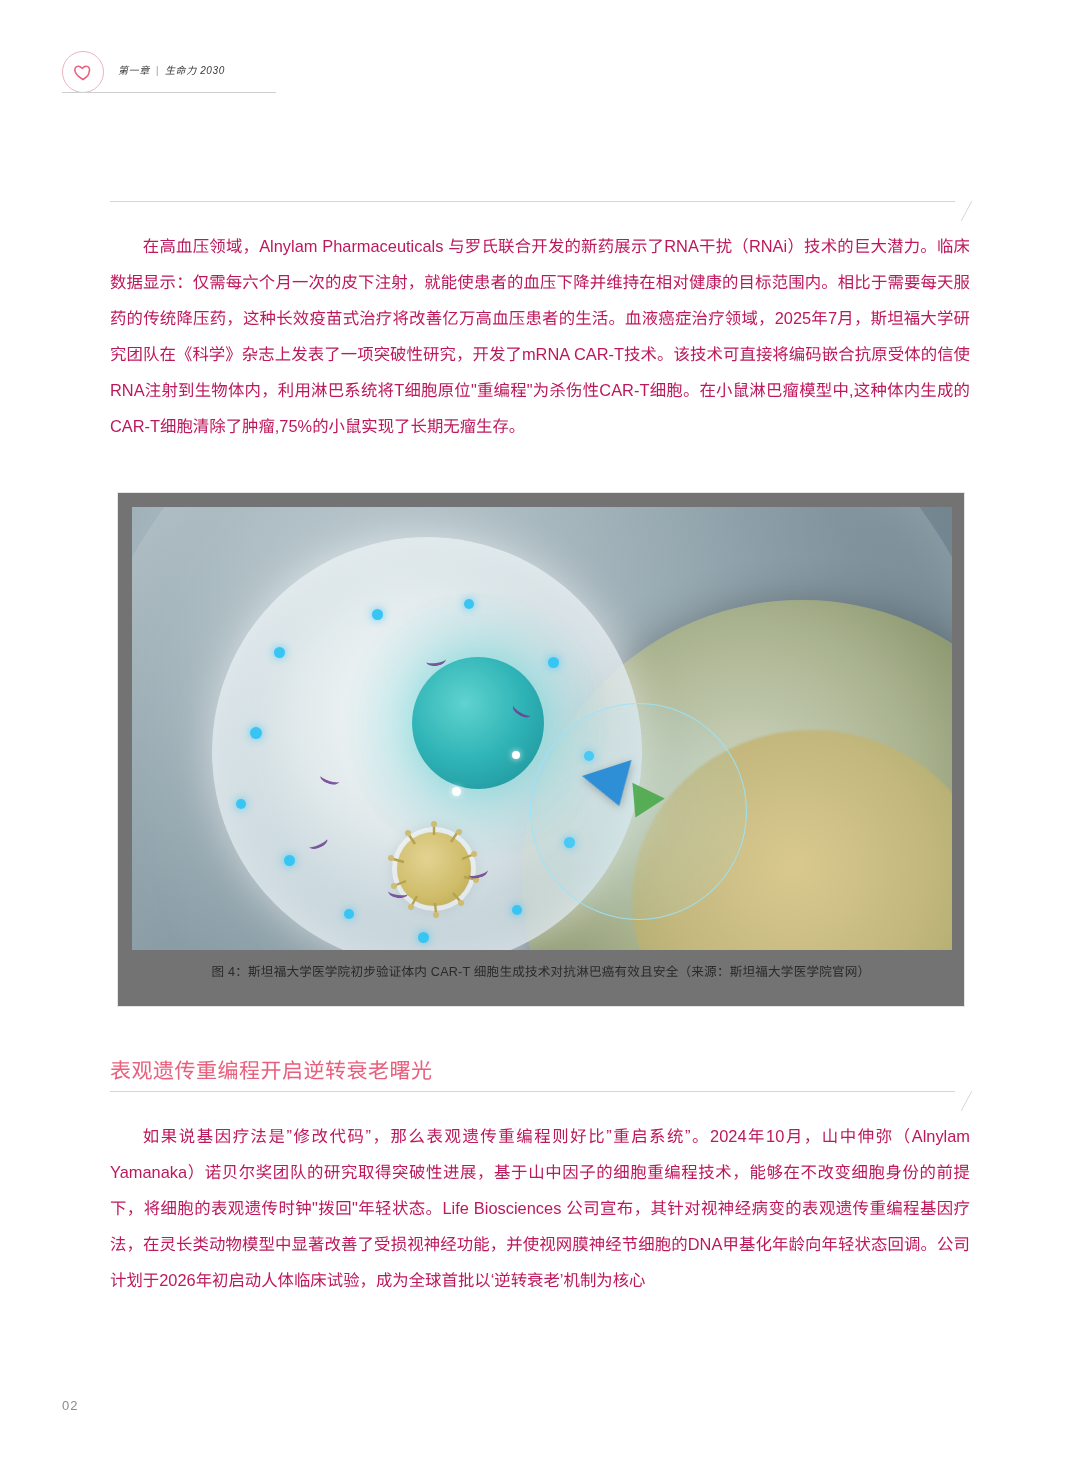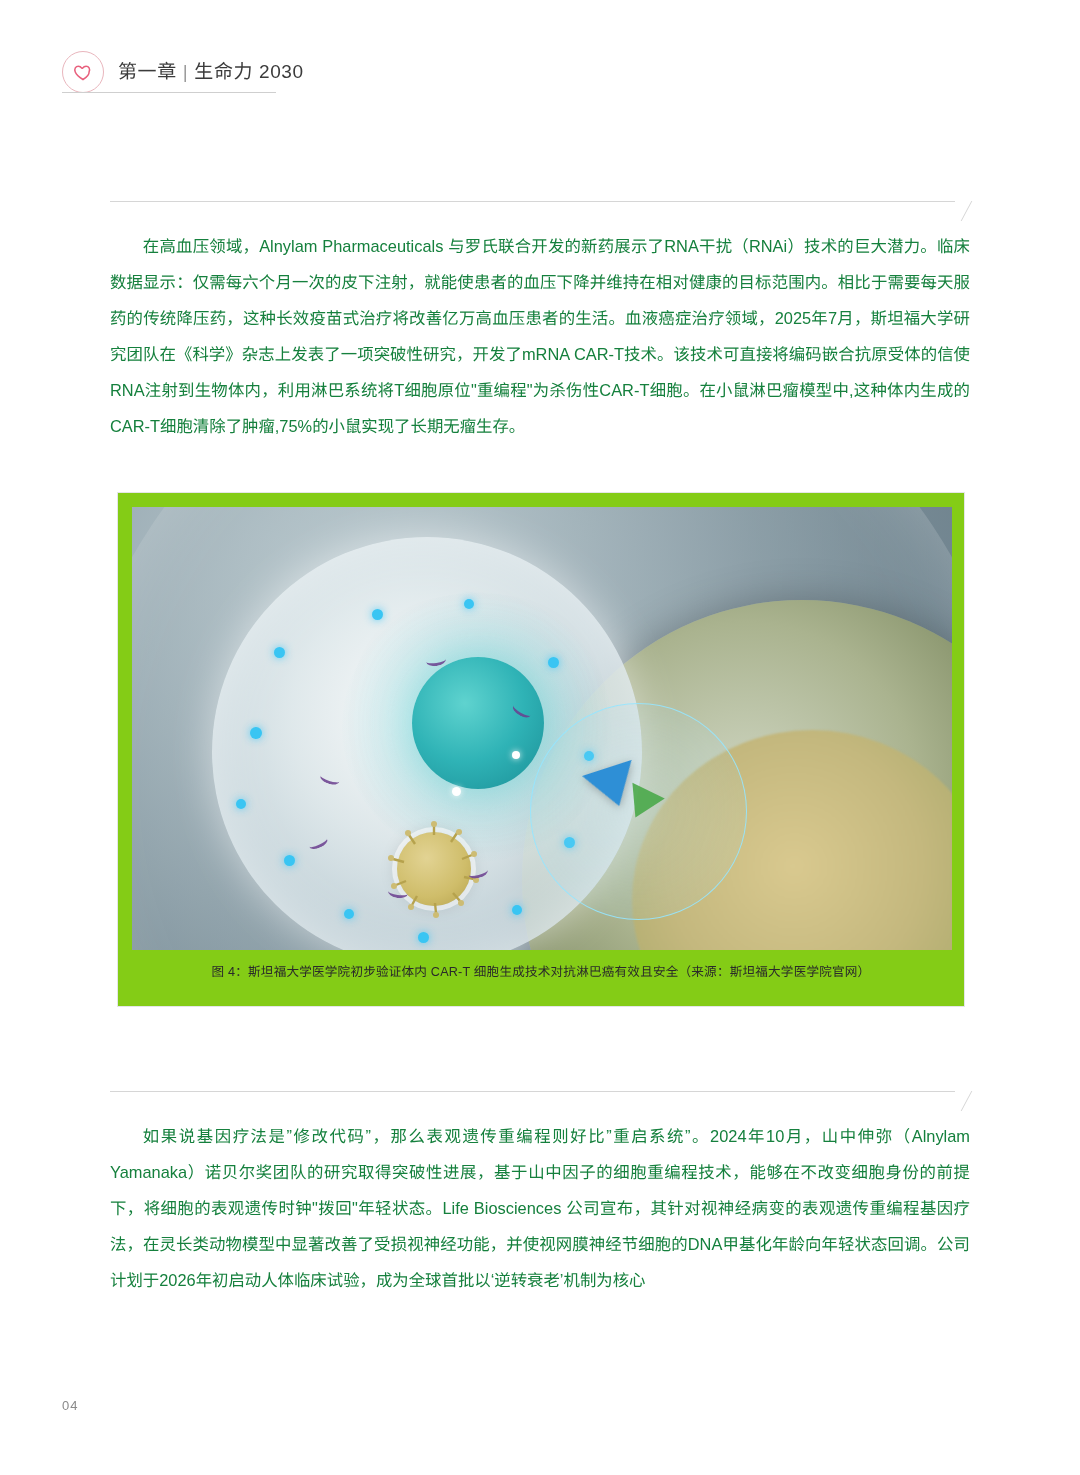--- a/index.html
+++ b/index.html
@@ -41,25 +41,26 @@
     box-sizing: border-box;
     margin-right: 14px;
     flex: 0 0 auto;
   }
   .heart-icon {
     display: block;
     width: 20px;
     height: 20px;
   }
   .header-crumb {
-    font-size: 19px;
+    font-size: 10px;
     letter-spacing: 0.6px;
     color: #3b3b3b;
     padding-bottom: 6px;
     white-space: nowrap;
+    font-style: italic;
   }
   .header-crumb .sep {
     color: #9b9b9b;
     margin: 0 6px;
   }
   .header-rule {
     position: absolute;
     top: 92px;
     left: 62px;
     width: 214px;
@@ -92,34 +93,34 @@
     transform: skewX(-28deg);
   }
 
   
   .para {
     position: absolute;
     left: 110px;
     width: 860px;
     font-size: 16.4px;
     line-height: 36px;
-    color: #15803d;
+    color: #be185d;
     text-align: justify;
     text-justify: inter-ideograph;
     text-indent: 2em;
   }
 
   
   .figure {
     position: absolute;
     left: 117px;
     top: 492px;
     width: 848px;
     height: 515px;
-    background: #84cc16;
+    background: #737373;
     border: 1px solid #e4e6e7;
     box-sizing: border-box;
     padding: 14px 14px 0 14px;
   }
   .figure-img {
     position: relative;
     width: 820px;
     height: 443px;
     overflow: hidden;
     background: #8d9aa3;
@@ -358,20 +359,23 @@
         <div class="squig" style="left:214px; top:118px; transform:rotate(-8deg);"></div>
       </div>
 
       <div class="zoom-circle"></div>
       <div class="arrow-blue"></div>
       <div class="arrow-green"></div>
     </div>
     <figcaption class="figure-caption">图 4：斯坦福大学医学院初步验证体内 CAR-T 细胞生成技术对抗淋巴癌有效且安全（来源：斯坦福大学医学院官网）</figcaption>
   </figure>
 
+  <div class="section-heading" style="top:1058px;">
+    <div class="title">表观遗传重编程开启逆转衰老曙光</div>
+  </div>
   <div class="heading-rule" style="left:110px; top:1091px; width:845px;"></div>
   <div class="heading-tick" style="left:946px; top:1091px;"></div>
 
   <div class="para" style="top:1118px;">如果说基因疗法是”修改代码”，那么表观遗传重编程则好比”重启系统”。2024年10月，山中伸弥（Alnylam Yamanaka）诺贝尔奖团队的研究取得突破性进展，基于山中因子的细胞重编程技术，能够在不改变细胞身份的前提下，将细胞的表观遗传时钟"拨回"年轻状态。Life Biosciences 公司宣布，其针对视神经病变的表观遗传重编程基因疗法，在灵长类动物模型中显著改善了受损视神经功能，并使视网膜神经节细胞的DNA甲基化年龄向年轻状态回调。公司计划于2026年初启动人体临床试验，成为全球首批以‘逆转衰老’机制为核心</div>
 
-  <div class="page-number">04</div>
+  <div class="page-number">02</div>
 
 </div>
 
 </body></html>

